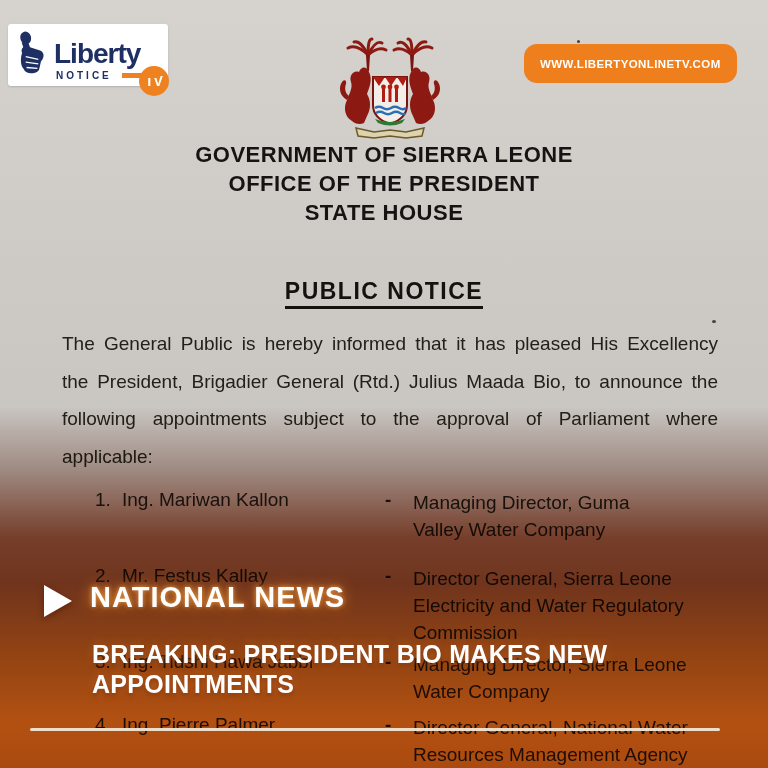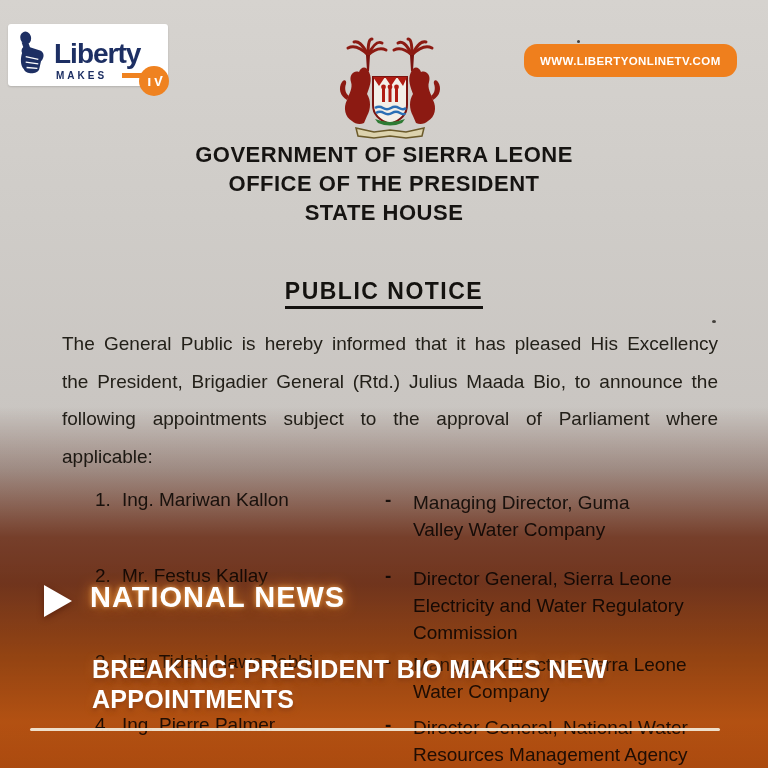--- a/index.html
+++ b/index.html
@@ -48,42 +48,42 @@
 
   
   .play-icon { position:absolute; left:44px; top:585px; width:0; height:0;
     border-top:16px solid transparent; border-bottom:16px solid transparent;
     border-left:28px solid #ffffff;
     filter:drop-shadow(0 2px 3px rgba(60,10,0,.5)); }
   .category { position:absolute; left:90px; top:581px; color:#fff;
     font-size:29px; font-weight:800; letter-spacing:1px;
     text-shadow:0 0 14px rgba(255,150,45,.95), 0 0 5px rgba(255,190,110,.8),
                 0 3px 6px rgba(70,15,0,.55); }
-  .headline { position:absolute; left:92px; top:655px; width:580px; color:#fff;
+  .headline { position:absolute; left:92px; top:640px; width:580px; color:#fff;
     font-size:25px; font-weight:800; letter-spacing:.3px; line-height:29.5px;
     text-shadow:0 0 10px rgba(255,150,60,.45), 0 2px 5px rgba(70,15,0,.55); }
   .rule-line { position:absolute; left:30px; top:728px; width:690px; height:3px;
     background:#f1e5d2; border-radius:2px; opacity:.96; }
 
   
   .logo-box { position:absolute; left:8px; top:24px; width:160px; height:62px;
     background:#ffffff; border-radius:3px; box-shadow:0 1px 2px rgba(0,0,0,.15); }
   .logo-fist { position:absolute; left:6px; top:4px; width:36px; height:52px; }
   .logo-word { position:absolute; left:36px; top:14px; font-size:28px; font-weight:bold;
     letter-spacing:-1px; color:#1d2f63;margin-left:10px; }
   .logo-tv { position:absolute; left:130px; top:42px; width:30px; height:30px;
     border-radius:50%; background:#ef8220; color:#fff; font-weight:bold;
     font-size:14px; display:flex; align-items:center; justify-content:center;
     top:42px;text-align:right; }
   .logo-tv { top:42px; left:131px; }
   .logo-online { position:absolute; left:48px; top:46px; font-size:10px;
     font-weight:bold; letter-spacing:3px; color:#1d2f63; }
   .logo-online-bar { position:absolute; left:114px; top:49px; width:38px; height:5px;
     background:#ef8220; }
-  .url-pill { position:absolute; left:524px; top:44px; height:33px; padding:8px 16px;
+  .url-pill { position:absolute; left:524px; top:44px; height:39px; padding:8px 16px;
     background:#ef7f1d; border-radius:13px; display:flex; align-items:center;
     color:#fff; font-size:11.5px; font-weight:bold; letter-spacing:.4px; }
 
   .speck { position:absolute; border-radius:50%; background:#44403c; }
   .speck1 { left:577px; top:40px; width:3px; height:3px; }
   .speck2 { left:712px; top:320px; width:4px; height:3px; }
 </style>
 </head>
 <body>
 
@@ -184,21 +184,21 @@
       <rect x="10" y="13" width="7" height="10" fill="#1d2f63" transform="rotate(-20 13 18)"></rect>
       <path d="M9 26 C7 21 11 17 16 19 L29 23 C34 25 34 31 30 35 L28 44 C26 50 13 50 11 44 C7 40 7 32 9 26 Z" fill="#1d2f63"></path>
       <g stroke="#ffffff" stroke-width="1.4" fill="none">
         <path d="M13 30 L27 33"></path>
           <path d="M13 36 L27 38"></path>
           <path d="M14 42 L26 43"></path>
       </g>
     </svg>
     <span class="logo-word">Liberty</span>
     <span class="logo-tv">TV</span>
-    <span class="logo-online">MAKES</span>
+    <span class="logo-online">NOTICE</span>
     <span class="logo-online-bar"></span>
   </div>
 
   <div class="url-pill">
     <span>WWW.LIBERTYONLINETV.COM</span>
   </div>
 
 </div>
 
 </body></html>

